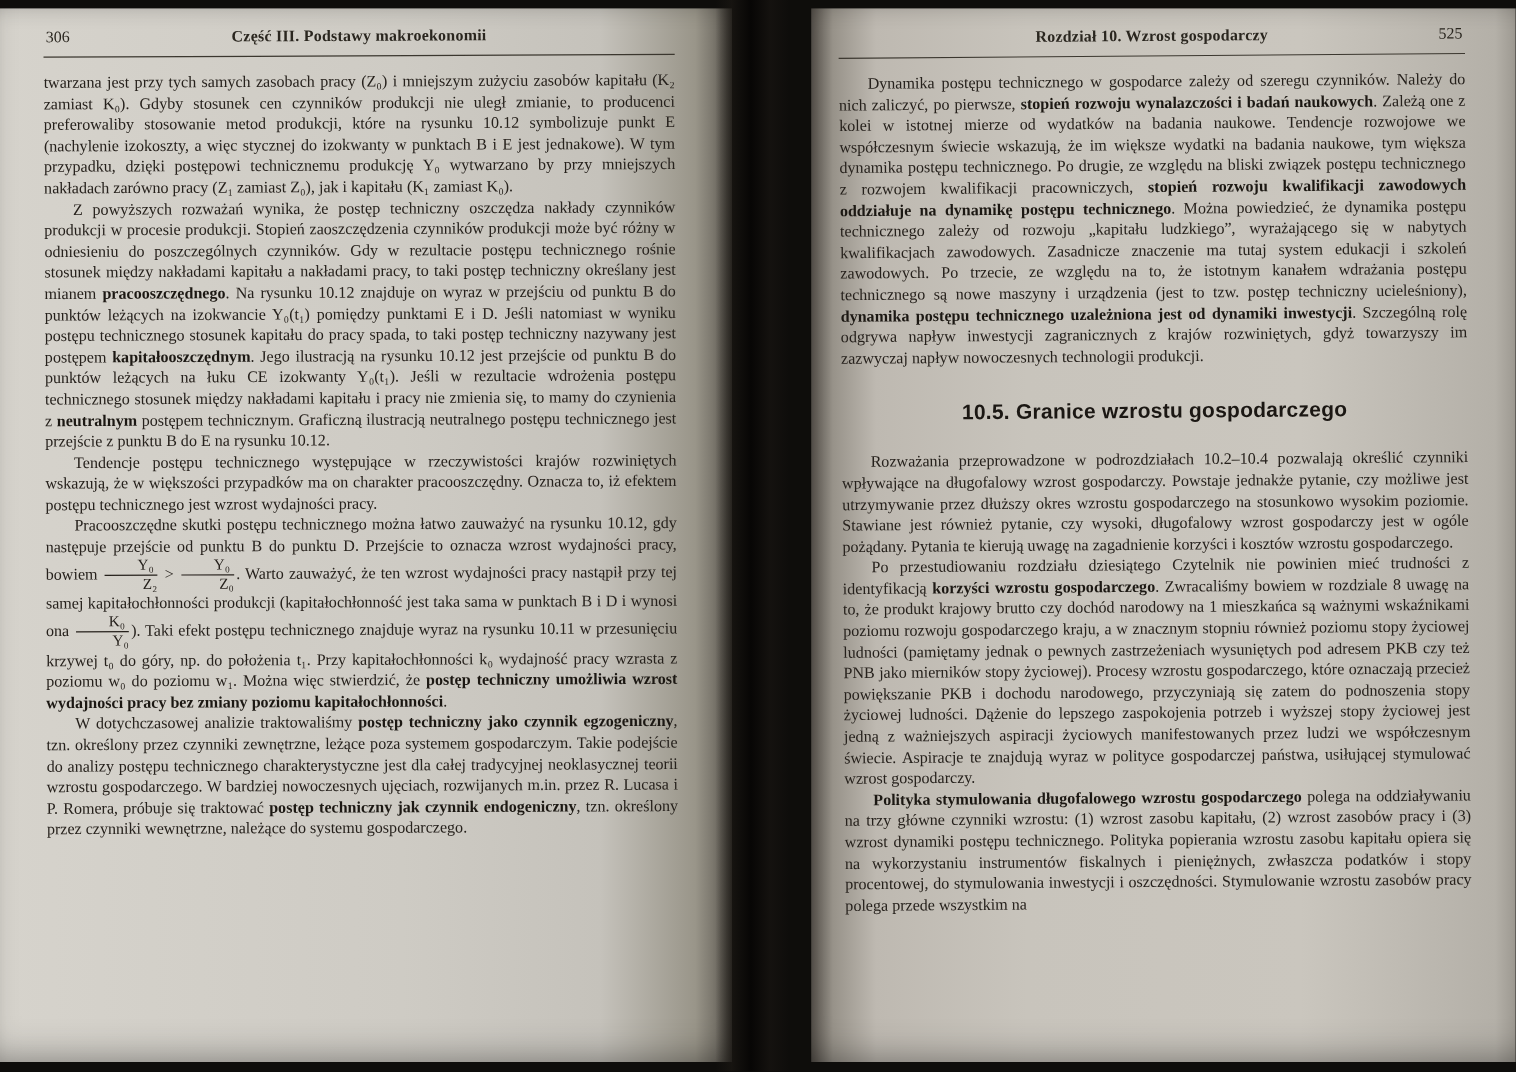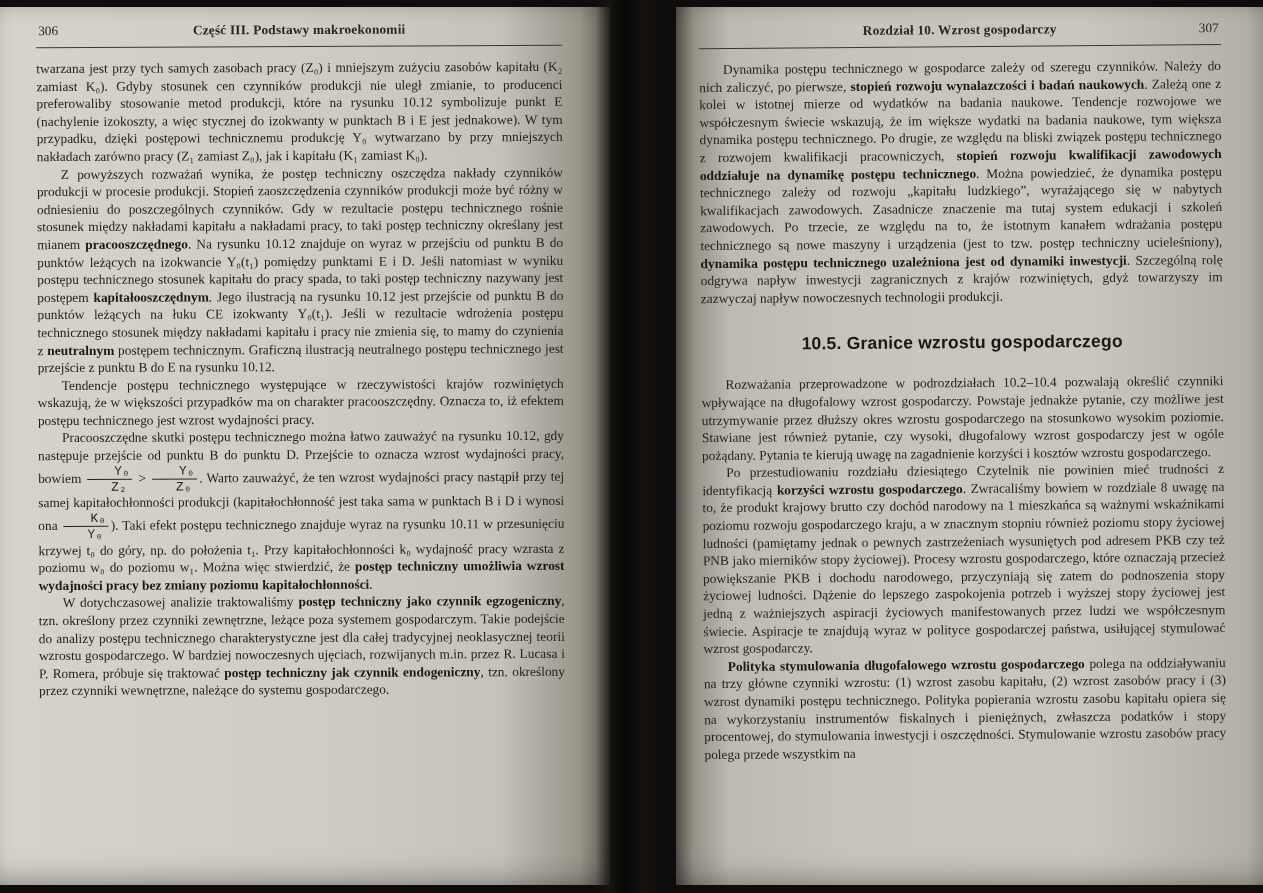--- a/index.html
+++ b/index.html
@@ -65,25 +65,24 @@
     font-weight: bold;
     text-align: center;
     color: #1b1713;
     margin: 27px 0 21px 0;
     letter-spacing: 0.2px;
   }
 
   .frac {
     display: inline-block;
     vertical-align: middle;
-    text-align: left;
+    text-align: right;
     line-height: 1.05;
     font-size: 0.95em;
     margin: 0 2px;
-    font-family: Liberation Mono, monospace;
   }
   .frac .num { display: block; border-bottom: 1px solid #26211c; padding: 0 3px 1px; }
   .frac .den { display: block; padding-top: 1px; }
 </style>
 </head>
 <body>
 
 <div class="book">
 
   <div class="page left">
@@ -100,21 +99,21 @@
           <p class="para indent">Pracooszczędne skutki postępu technicznego można łatwo zauważyć na rysunku 10.12, gdy następuje przejście od punktu B do punktu D. Przejście to oznacza wzrost wydajności pracy, bowiem <span class="frac"><span class="num">Y₀</span><span class="den">Z₂</span></span> &gt; <span class="frac"><span class="num">Y₀</span><span class="den">Z₀</span></span>. Warto zauważyć, że ten wzrost wydajności pracy nastąpił przy tej samej kapitałochłonności produkcji (kapitałochłonność jest taka sama w punktach B i D i wynosi ona <span class="frac"><span class="num">K₀</span><span class="den">Y₀</span></span>). Taki efekt postępu technicznego znajduje wyraz na rysunku 10.11 w przesunięciu krzywej t₀ do góry, np. do położenia t₁. Przy kapitałochłonności k₀ wydajność pracy wzrasta z poziomu w₀ do poziomu w₁. Można więc stwierdzić, że <b>postęp techniczny umożliwia wzrost wydajności pracy bez zmiany poziomu kapitałochłonności</b>.</p>
           <p class="para indent">W dotychczasowej analizie traktowaliśmy <b>postęp techniczny jako czynnik egzogeniczny</b>, tzn. określony przez czynniki zewnętrzne, leżące poza systemem gospodarczym. Takie podejście do analizy postępu technicznego charakterystyczne jest dla całej tradycyjnej neoklasycznej teorii wzrostu gospodarczego. W bardziej nowoczesnych ujęciach, rozwijanych m.in. przez R. Lucasa i P. Romera, próbuje się traktować <b>postęp techniczny jak czynnik endogeniczny</b>, tzn. określony przez czynniki wewnętrzne, należące do systemu gospodarczego.</p>
         </div>
     </div>
   </div>
 
   <div class="page right">
     <div class="page-inner">
       <div class="pagehead">
         <span class="running">Rozdział 10. Wzrost gospodarczy</span>
-        <span class="pnum">307</span>
+        <span class="pnum">525</span>
       </div>
       <div class="headrule"></div>
       <div class="body-text" id="right-body">
           <p class="para indent">Dynamika postępu technicznego w gospodarce zależy od szeregu czynników. Należy do nich zaliczyć, po pierwsze, <b>stopień rozwoju wynalazczości i badań naukowych</b>. Zależą one z kolei w istotnej mierze od wydatków na badania naukowe. Tendencje rozwojowe we współczesnym świecie wskazują, że im większe wydatki na badania naukowe, tym większa dynamika postępu technicznego. Po drugie, ze względu na bliski związek postępu technicznego z rozwojem kwalifikacji pracowniczych, <b>stopień rozwoju kwalifikacji zawodowych oddziałuje na dynamikę postępu technicznego</b>. Można powiedzieć, że dynamika postępu technicznego zależy od rozwoju „kapitału ludzkiego”, wyrażającego się w nabytych kwalifikacjach zawodowych. Zasadnicze znaczenie ma tutaj system edukacji i szkoleń zawodowych. Po trzecie, ze względu na to, że istotnym kanałem wdrażania postępu technicznego są nowe maszyny i urządzenia (jest to tzw. postęp techniczny ucieleśniony), <b>dynamika postępu technicznego uzależniona jest od dynamiki inwestycji</b>. Szczególną rolę odgrywa napływ inwestycji zagranicznych z krajów rozwiniętych, gdyż towarzyszy im zazwyczaj napływ nowoczesnych technologii produkcji.</p>
           <div class="section-heading">10.5. Granice wzrostu gospodarczego</div>
           <p class="para indent">Rozważania przeprowadzone w podrozdziałach 10.2–10.4 pozwalają określić czynniki wpływające na długofalowy wzrost gospodarczy. Powstaje jednakże pytanie, czy możliwe jest utrzymywanie przez dłuższy okres wzrostu gospodarczego na stosunkowo wysokim poziomie. Stawiane jest również pytanie, czy wysoki, długofalowy wzrost gospodarczy jest w ogóle pożądany. Pytania te kierują uwagę na zagadnienie korzyści i kosztów wzrostu gospodarczego.</p>
           <p class="para indent">Po przestudiowaniu rozdziału dziesiątego Czytelnik nie powinien mieć trudności z identyfikacją <b>korzyści wzrostu gospodarczego</b>. Zwracaliśmy bowiem w rozdziale 8 uwagę na to, że produkt krajowy brutto czy dochód narodowy na 1 mieszkańca są ważnymi wskaźnikami poziomu rozwoju gospodarczego kraju, a w znacznym stopniu również poziomu stopy życiowej ludności (pamiętamy jednak o pewnych zastrzeżeniach wysuniętych pod adresem PKB czy też PNB jako mierników stopy życiowej). Procesy wzrostu gospodarczego, które oznaczają przecież powiększanie PKB i dochodu narodowego, przyczyniają się zatem do podnoszenia stopy życiowej ludności. Dążenie do lepszego zaspokojenia potrzeb i wyższej stopy życiowej jest jedną z ważniejszych aspiracji życiowych manifestowanych przez ludzi we współczesnym świecie. Aspiracje te znajdują wyraz w polityce gospodarczej państwa, usiłującej stymulować wzrost gospodarczy.</p>
           <p class="para indent"><b>Polityka stymulowania długofalowego wzrostu gospodarczego</b> polega na oddziaływaniu na trzy główne czynniki wzrostu: (1) wzrost zasobu kapitału, (2) wzrost zasobów pracy i (3) wzrost dynamiki postępu technicznego. Polityka popierania wzrostu zasobu kapitału opiera się na wykorzystaniu instrumentów fiskalnych i pieniężnych, zwłaszcza podatków i stopy procentowej, do stymulowania inwestycji i oszczędności. Stymulowanie wzrostu zasobów pracy polega przede wszystkim na</p>
         </div>
     </div>

